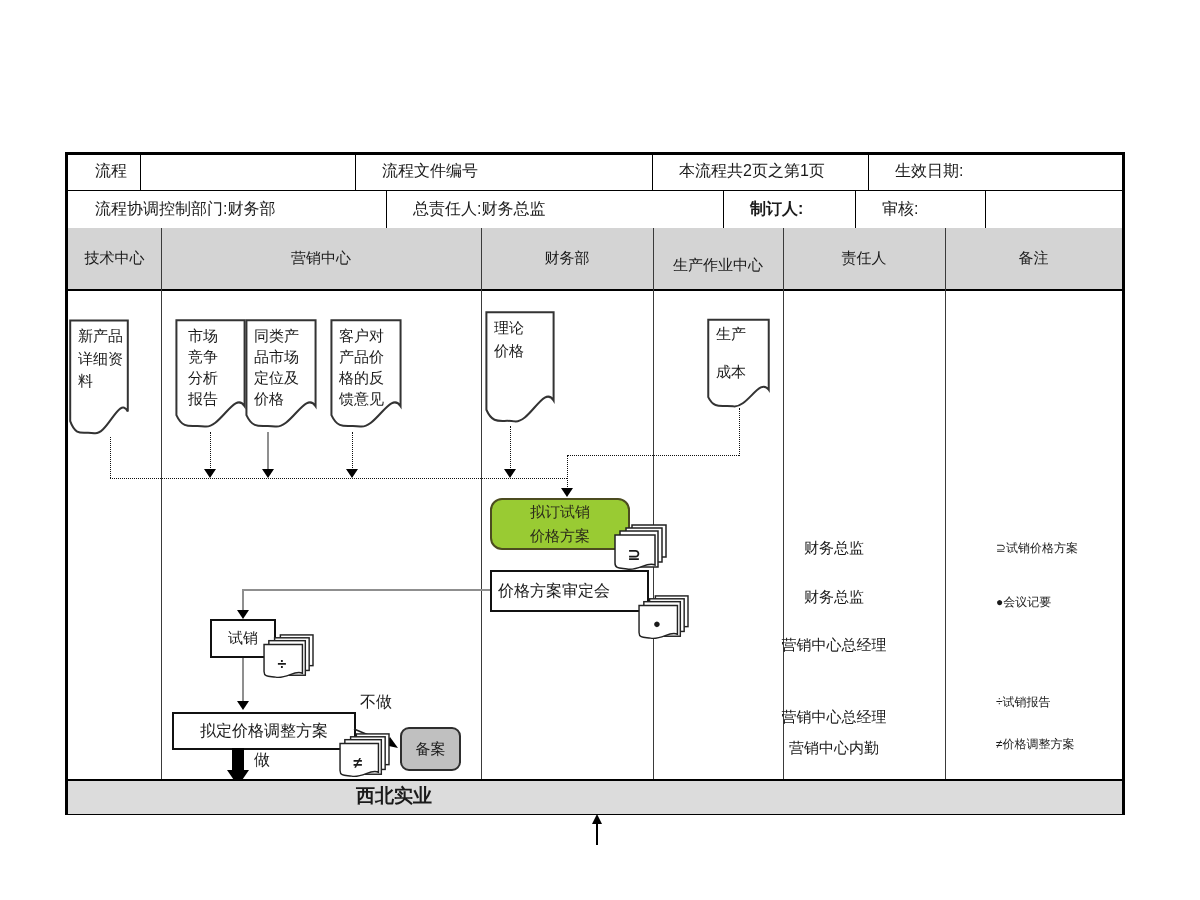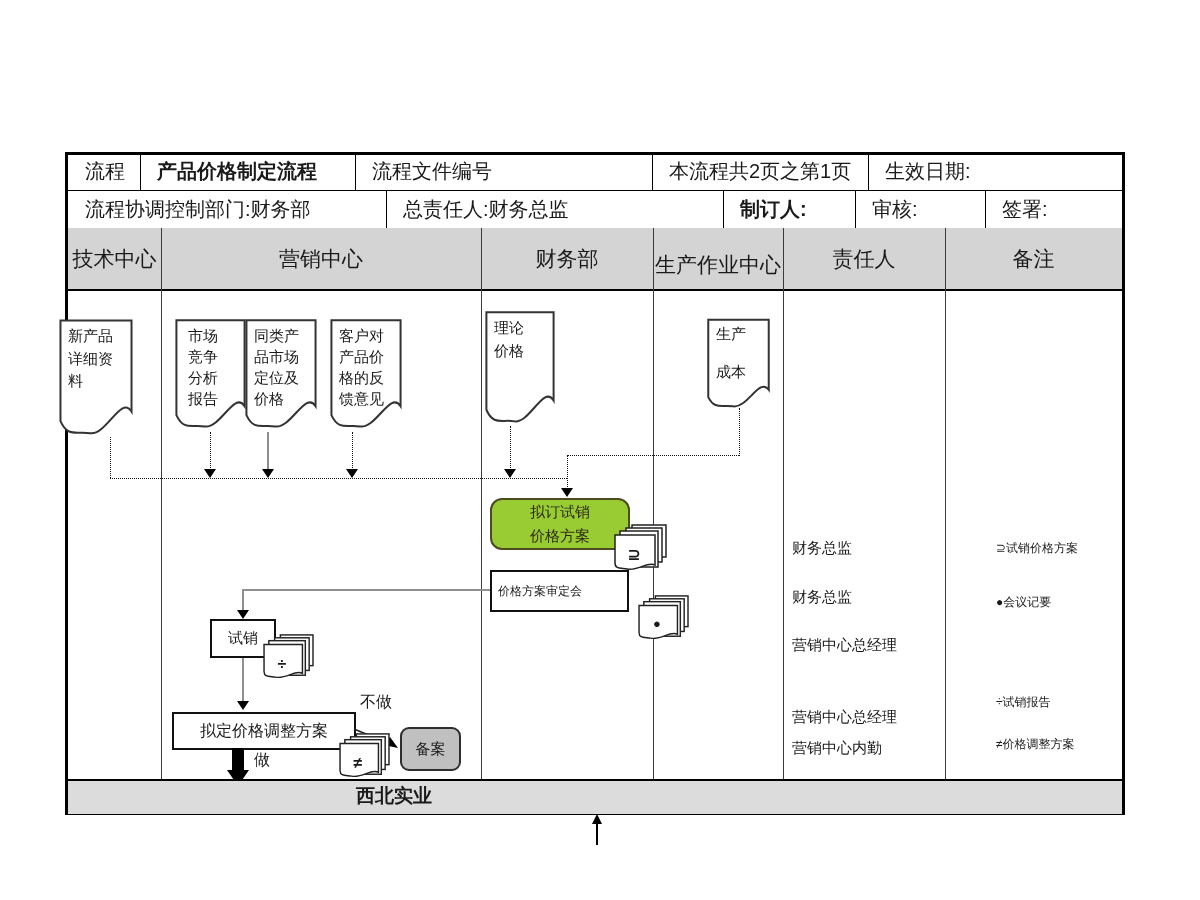--- a/index.html
+++ b/index.html
@@ -3,65 +3,63 @@
 <meta charset="utf-8">
 <style>
   html,body{margin:0;padding:0;background:#fff;}
   body{font-family:"Liberation Sans","DejaVu Sans",sans-serif;color:#1a1a1a;}
   #canvas{position:relative;width:1200px;height:900px;background:#fff;overflow:hidden;}
   .abs{position:absolute;box-sizing:border-box;}
   
   #frame{left:65px;top:152px;width:1060px;height:663px;border:3px solid #000;}
   .hline{position:absolute;background:#000;}
   .vline{position:absolute;background:#3a3a3a;width:1px;}
-  .cell{position:absolute;display:flex;align-items:center;font-size:20px;padding-left:17px;box-sizing:border-box;white-space:nowrap;}
+  .cell{position:absolute;display:flex;align-items:center;font-size:16px;padding-left:27px;box-sizing:border-box;white-space:nowrap;}
   .cell.bold{font-weight:bold;}
-  .lanehead{position:absolute;display:flex;align-items:center;justify-content:center;font-size:21px;box-sizing:border-box;}
+  .lanehead{position:absolute;display:flex;align-items:center;justify-content:center;font-size:15px;box-sizing:border-box;}
   
   .doc{position:absolute;}
   .doc svg{position:absolute;left:0;top:0;width:100%;height:100%;}
   .doc .doc-label{position:absolute;left:9px;top:7px;font-size:15px;line-height:1.5;white-space:pre-line;}
   .stack{position:absolute;}
   .stack svg{position:absolute;left:0;top:0;width:100%;height:100%;}
   .stack .glyph{position:absolute;left:2px;top:22px;width:40px;text-align:center;font-size:16px;font-weight:bold;}
   .pbox{position:absolute;border:2px solid #111;background:#fff;display:flex;align-items:center;justify-content:center;font-size:15px;box-sizing:border-box;white-space:pre-line;text-align:center;}
   .green{background:#99cb33;border:2px solid #4c4c20;border-radius:12px;color:#2c2c1a;line-height:1.6;}
   .filing{background:#c0c0c0;border:2px solid #2e2e2e;border-radius:9px;}
   .dot-h{position:absolute;border-top:1px dotted #111;height:0;}
   .dot-v{position:absolute;border-left:1px dotted #111;width:0;}
   .gray-h{position:absolute;background:#8f8f8f;height:2px;}
   .gray-v{position:absolute;background:#8f8f8f;width:2px;}
   .ah-down{position:absolute;width:0;height:0;border-left:6px solid transparent;border-right:6px solid transparent;border-top:9px solid #000;}
   .ah-up{position:absolute;width:0;height:0;border-left:5px solid transparent;border-right:5px solid transparent;border-bottom:10px solid #000;}
   .flowtext{position:absolute;font-size:15px;white-space:nowrap;}
-  .resp{position:absolute;left:792px;width:162px;font-size:15px;white-space:nowrap;}
+  .resp{position:absolute;left:753px;width:162px;text-align:center;font-size:15px;white-space:nowrap;}
   .note{position:absolute;left:996px;font-size:12px;white-space:nowrap;}
   .footerbar{position:absolute;left:68px;top:779px;width:1054px;height:33px;background:#dcdcdc;border-top:2px solid #000;}
   .footertxt{position:absolute;left:356px;top:783px;font-size:19px;font-weight:bold;}
   .thick-shaft{position:absolute;background:#000;}
   .thick-head{position:absolute;width:0;height:0;border-left:11px solid transparent;border-right:11px solid transparent;border-top:16px solid #000;}
 </style>
 </head>
 <body>
 
 <div id="canvas">
 
   <div class="abs" id="frame"></div>
 
   <div class="cell" style="left:68px;top:152px;width:72px;height:38px;">流程</div>
-  <div class="cell bold" style="left:140px;top:152px;width:215px;height:38px;">产品价格制定流程</div>
   <div class="cell" style="left:355px;top:152px;width:297px;height:38px;">流程文件编号</div>
   <div class="cell" style="left:652px;top:152px;width:216px;height:38px;">本流程共2页之第1页</div>
   <div class="cell" style="left:68px;top:190px;width:318px;height:38px;">流程协调控制部门:财务部</div>
 
   <div class="cell" style="left:868px;top:152px;width:254px;height:38px;">生效日期:</div>
   <div class="cell" style="left:386px;top:190px;width:337px;height:38px;">总责任人:财务总监</div>
   <div class="cell bold" style="left:723px;top:190px;width:132px;height:38px;">制订人:</div>
   <div class="cell" style="left:855px;top:190px;width:130px;height:38px;">审核:</div>
-  <div class="cell" style="left:985px;top:190px;width:137px;height:38px;">签署:</div>
 
   <div class="hline" style="left:65px;top:190px;width:1060px;height:1px;"></div>
   <div class="hline" style="left:65px;top:228px;width:1060px;height:1px;"></div>
   <div class="hline" style="left:65px;top:289px;width:1060px;height:2px;"></div>
 
   <div class="vline" style="left:140px;top:152px;height:38px;background:#000;"></div>
   <div class="vline" style="left:355px;top:152px;height:38px;background:#000;"></div>
   <div class="vline" style="left:652px;top:152px;height:38px;background:#000;"></div>
   <div class="vline" style="left:868px;top:152px;height:38px;background:#000;"></div>
   <div class="vline" style="left:386px;top:190px;height:38px;background:#000;"></div>
@@ -76,21 +74,21 @@
   <div class="lanehead" style="left:653px;top:228px;width:130px;height:74px;">生产作业中心</div>
   <div class="lanehead" style="left:945px;top:228px;width:177px;height:61px;">备注</div>
   <div class="lanehead" style="left:783px;top:228px;width:162px;height:61px;">责任人</div>
 
   <div class="vline" style="left:161px;top:228px;height:551px;"></div>
   <div class="vline" style="left:481px;top:228px;height:551px;"></div>
   <div class="vline" style="left:653px;top:228px;height:551px;"></div>
   <div class="vline" style="left:783px;top:228px;height:551px;"></div>
   <div class="vline" style="left:945px;top:228px;height:551px;"></div>
 
-  <div class="doc" style="left:59px;top:318px;width:74px;height:120px;">
+  <div class="doc" style="left:69px;top:318px;width:60px;height:120px;">
     <svg viewBox="0 0 100 100" preserveAspectRatio="none">
         <path d="M2,2 L98,2 L98,78 C84,64 64,98 42,96 C24,94 12,100 2,86 Z" fill="#fff" stroke="#333" stroke-width="2" vector-effect="non-scaling-stroke"></path>
       </svg>
     <div class="doc-label">新产品
 详细资
 料</div>
   </div>
   <div class="doc" style="left:175px;top:318px;width:71px;height:113px;">
     <svg viewBox="0 0 100 100" preserveAspectRatio="none">
         <path d="M2,2 L98,2 L98,78 C84,64 64,98 42,96 C24,94 12,100 2,86 Z" fill="#fff" stroke="#333" stroke-width="2" vector-effect="non-scaling-stroke"></path>
@@ -155,21 +153,21 @@
   <div class="stack" style="left:612px;top:523px;width:58px;height:50px;">
     <svg viewBox="0 0 58 50">
       <rect x="20" y="2" width="34" height="32" fill="#fff" stroke="#222" stroke-width="1.5"></rect>
       <rect x="14" y="5" width="36" height="34" fill="#fff" stroke="#222" stroke-width="1.5"></rect>
       <rect x="8" y="8" width="38" height="36" fill="#fff" stroke="#222" stroke-width="1.5"></rect>
       <path d="M3,12 L43,12 L43,42 C35,38 27,48 15,46 C8,45 3,46 3,40 Z" fill="#fff" stroke="#222" stroke-width="1.5"></path>
     </svg>
     <span class="glyph">⊇</span>
   </div>
 
-  <div class="pbox" style="left:490px;top:570px;width:139px;height:42px;justify-content:flex-start;padding-left:6px;font-size:12px;">价格方案审定会</div>
+  <div class="pbox" style="left:490px;top:570px;width:159px;height:42px;justify-content:flex-start;padding-left:6px;font-size:16px;">价格方案审定会</div>
 
   <div class="stack" style="left:635px;top:594px;width:58px;height:48px;">
     <svg viewBox="0 0 58 50">
       <rect x="20" y="2" width="34" height="32" fill="#fff" stroke="#222" stroke-width="1.5"></rect>
       <rect x="14" y="5" width="36" height="34" fill="#fff" stroke="#222" stroke-width="1.5"></rect>
       <rect x="8" y="8" width="38" height="36" fill="#fff" stroke="#222" stroke-width="1.5"></rect>
       <path d="M3,12 L43,12 L43,42 C35,38 27,48 15,46 C8,45 3,46 3,40 Z" fill="#fff" stroke="#222" stroke-width="1.5"></path>
     </svg>
     <span class="glyph" style="font-size:13px;">●</span>
   </div>

